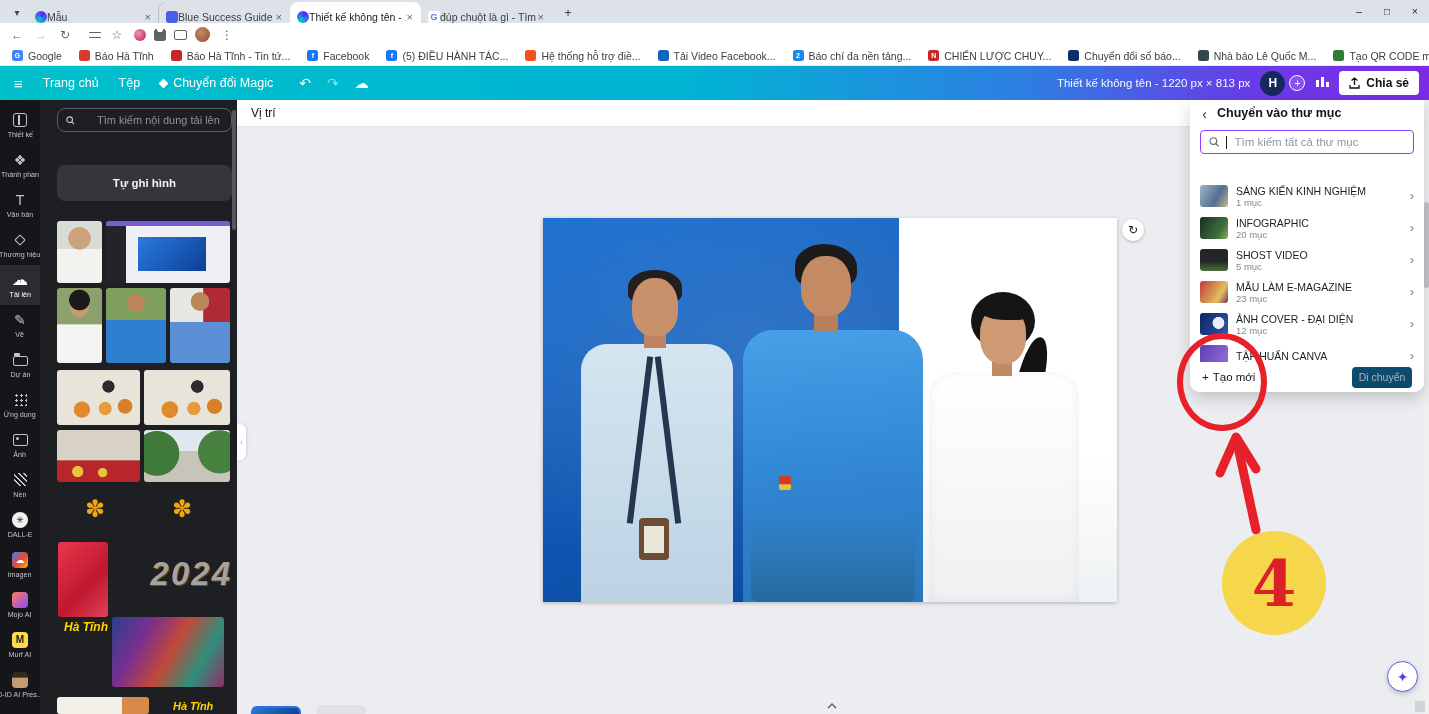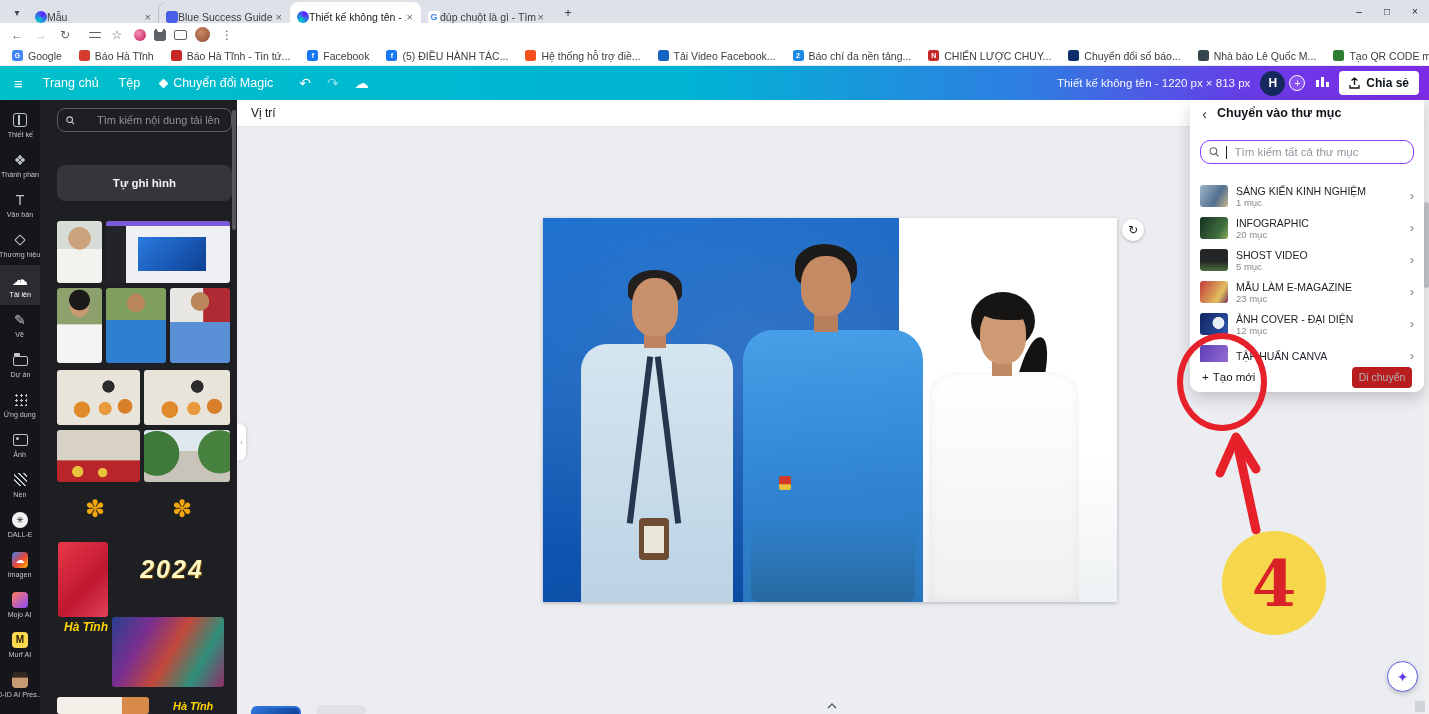--- a/index.html
+++ b/index.html
@@ -103,21 +103,21 @@
   .t4{left:66px;top:188px;width:60px;height:75px;background:radial-gradient(circle at 50% 20%,#b98659 0 13%,transparent 14%),linear-gradient(180deg,transparent 42%,#2f7fd0 43%),#7fa05c;}
   .t5{left:130px;top:188px;width:60px;height:75px;background:radial-gradient(circle at 50% 18%,#b98659 0 13%,transparent 14%),linear-gradient(180deg,transparent 45%,#5b8fd6 46%),linear-gradient(90deg,#e9e7e3 0 55%,#b02a33 56%);}
   .t6{left:17px;top:270px;width:83px;height:55px;}
   .t7{left:104px;top:270px;width:86px;height:55px;}
   .t6,.t7{background:radial-gradient(circle at 62% 30%,#2c2c2e 0 9%,transparent 10%),radial-gradient(circle at 30% 72%,#e08a2c 0 11%,transparent 12%),radial-gradient(circle at 58% 70%,#e89a3c 0 10%,transparent 11%),radial-gradient(circle at 82% 66%,#d87f2a 0 9%,transparent 10%),#e9e4da;}
   .t8{left:17px;top:330px;width:83px;height:52px;background:radial-gradient(circle at 25% 80%,#e8c23a 0 7%,transparent 8%),radial-gradient(circle at 55% 82%,#e8c23a 0 7%,transparent 8%),linear-gradient(180deg,transparent 58%,#b8252b 59%),#d8d2c6;}
   .t9{left:104px;top:330px;width:86px;height:52px;background:radial-gradient(circle at 15% 45%,#3f7a3a 0 28%,transparent 29%),radial-gradient(circle at 88% 42%,#47823f 0 26%,transparent 27%),linear-gradient(180deg,#dfe8ee 0 40%,#c9c4ba 41%);}
   .flower{position:absolute;font-size:24px;color:#f2a50c;}
   .fl1{left:45px;top:395px;} .fl2{left:132px;top:395px;}
   .t10{left:18px;top:442px;width:50px;height:75px;background:linear-gradient(135deg,#e8374a,#c01830 60%,#e0425a);}
-  .year{position:absolute;left:72px;top:455px;width:120px;text-align:center;font-size:25px;font-weight:bold;color:#fef9c3;letter-spacing:2px;text-shadow:1px 1px 0 #7a4c08;font-style:italic;}
+  .year{position:absolute;left:72px;top:455px;width:120px;text-align:right;font-size:33px;font-weight:bold;color:#a3a3a3;letter-spacing:2px;text-shadow:1px 1px 0 #7a4c08;font-style:italic;}
   .brandtop{position:absolute;left:24px;top:520px;font-size:12px;font-weight:bold;color:#ffd400;font-style:italic;}
   .t11{left:72px;top:517px;width:112px;height:70px;background:linear-gradient(120deg,#2a3f8f,#7a2f8f 28%,#c2483a 52%,#2f8f7a 76%,#8f2f6a),#1a1a1e;}
   .t12{left:17px;top:597px;width:92px;height:17px;background:linear-gradient(90deg,#f3efe9 0 70%,#d88a4a 71%);}
   .brandbottom{position:absolute;left:133px;top:600px;font-size:11px;font-weight:bold;color:#ffd400;font-style:italic;}
 
   
   .editor{position:absolute;top:100px;bottom:0;left:237px;right:0;background:#ebedf1;}
   .etoolbar{position:absolute;top:0;left:0;right:0;height:27px;background:#fff;border-bottom:1px solid #e2e4e8;display:flex;align-items:center;padding-left:14px;font-size:12px;color:#121519;}
   .collapse-handle{position:absolute;left:0;top:324px;width:9px;height:36px;background:#fff;border-radius:0 6px 6px 0;box-shadow:1px 0 3px rgba(0,0,0,.12);display:flex;align-items:center;justify-content:center;color:#9aa0a8;font-size:8px;}
   .photo{position:absolute;left:306px;top:118px;width:574px;height:384px;overflow:hidden;box-shadow:0 1px 4px rgba(0,0,0,.25);
@@ -148,21 +148,21 @@
   .bchev{position:absolute;left:590px;top:595px;color:#5b5f66;}
   .pagethumb1{position:absolute;left:14px;top:606px;width:50px;height:14px;border-radius:6px;background:linear-gradient(135deg,#2f74d6,#0b3f92);border:2px solid #2f6fe0;}
   .pagethumb2{position:absolute;left:79px;top:605px;width:50px;height:12px;border-radius:6px;background:#dfe1e5;}
   .assistant{position:absolute;left:1150px;top:561px;width:31px;height:31px;border-radius:50%;background:#fff;border:1.5px solid #5d5fe8;box-shadow:0 2px 5px rgba(0,0,0,.2);display:flex;align-items:center;justify-content:center;color:#6438e8;font-size:14px;}
 
   
   .mpanel{position:absolute;left:1190px;top:100px;width:234px;height:292px;background:#fff;border-radius:0 0 10px 10px;box-shadow:0 6px 16px rgba(0,0,0,.18);z-index:5;}
   .mp-header{height:26px;display:flex;align-items:center;gap:10px;padding:0 12px;}
   .mp-back{color:#38404a;font-size:15px;}
   .mp-title{font-size:12.5px;font-weight:bold;color:#10151c;}
-  .mp-search{margin:14px 10px 4px;height:24px;border:1.6px solid #8b3dff;border-radius:10px;display:flex;align-items:center;gap:6px;padding:0 8px;}
+  .mp-search{margin:4px 10px 4px;height:24px;border:1.6px solid #8b3dff;border-radius:4px;display:flex;align-items:center;gap:6px;padding:0 8px;}
   .mp-search input{border:none;outline:none;font-size:11.5px;color:#202124;width:100%;font-family:inherit;}
   .mp-search input::placeholder{color:#9096a0;}
   .caret{width:1px;height:13px;background:#202124;animation:blink 1s steps(1) infinite;}
   @keyframes blink{50%{opacity:0;}}
   .mp-tabs{height:24px;display:flex;border-bottom:1px solid #e9eaec;}
   .mp-tab{flex:1;display:flex;align-items:center;justify-content:center;font-size:11.5px;color:#565b63;position:relative;}
   .mp-tab.active{color:#10151c;font-weight:bold;}
   .mp-tab.active::after{content:"";position:absolute;left:6px;right:6px;bottom:-1px;height:2px;background:#8b3dff;}
   .mp-list{position:absolute;top:80px;bottom:30px;left:0;right:0;overflow:hidden;}
   .mp-row{height:32px;display:flex;align-items:center;gap:8px;padding:0 10px;}
@@ -172,21 +172,21 @@
   .ft3{background:linear-gradient(180deg,#232526 0 55%,#4a6f3a);}
   .ft4{background:linear-gradient(120deg,#c23a3a,#e0bf5f 70%,#7a2f5f);}
   .ft5{background:radial-gradient(circle at 66% 45%,#e8edf5 0 26%,transparent 28%),linear-gradient(120deg,#10265e,#2f55b0);}
   .ft6{background:linear-gradient(120deg,#5a3fb5,#9a6fd5);}
   .mp-info{flex:1;min-width:0;}
   .mp-name{font-size:10.5px;color:#1a1f26;white-space:nowrap;overflow:hidden;}
   .mp-count{font-size:9.5px;color:#828890;}
   .mp-chev{color:#6f747c;font-size:12px;}
   .mp-footer{position:absolute;left:0;right:0;bottom:0;height:30px;background:#fff;border-radius:0 0 10px 10px;display:flex;align-items:center;justify-content:space-between;padding:0 12px;}
   .mp-create{font-size:11.5px;color:#10151c;display:flex;gap:4px;align-items:center;}
-  .mp-move{width:60px;height:21px;background:#b91c1c;border-radius:4px;color:#aeb3ba;font-size:10.5px;display:flex;align-items:center;justify-content:center;}
+  .mp-move{width:60px;height:21px;background:#0c4a6e;border-radius:4px;color:#aeb3ba;font-size:10.5px;display:flex;align-items:center;justify-content:center;}
 
   
   .vtrack{position:absolute;right:0;top:100px;bottom:0;width:5px;background:#eef0f2;}
   .vthumb{position:absolute;right:0;top:102px;width:5px;height:86px;background:#c2c5ca;border-radius:3px;}
   .scorner{position:absolute;left:1415px;top:701px;width:10px;height:11px;background:#cfd2d6;}
 
   
   .red-circle{position:absolute;left:1177px;top:333px;width:90px;height:98px;border:6px solid #e6212a;border-radius:50%;z-index:10;}
   .arrow-svg{position:absolute;left:1210px;top:425px;width:60px;height:110px;z-index:10;}
   .badge4{position:absolute;left:1222px;top:531px;width:104px;height:104px;border-radius:50%;background:#f6d64a;display:flex;align-items:center;justify-content:center;z-index:10;}

